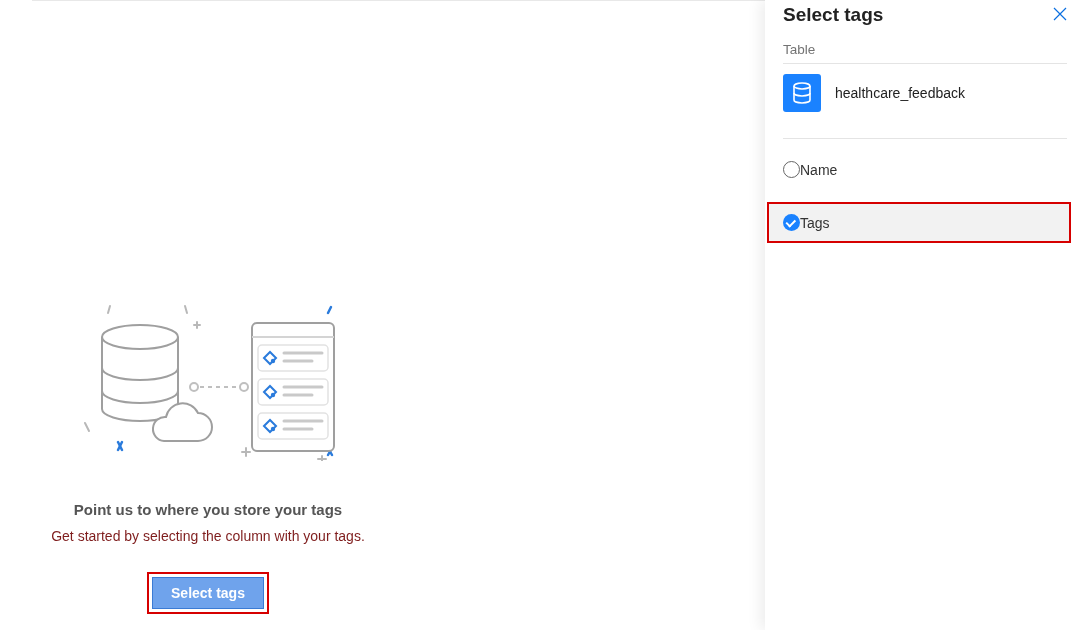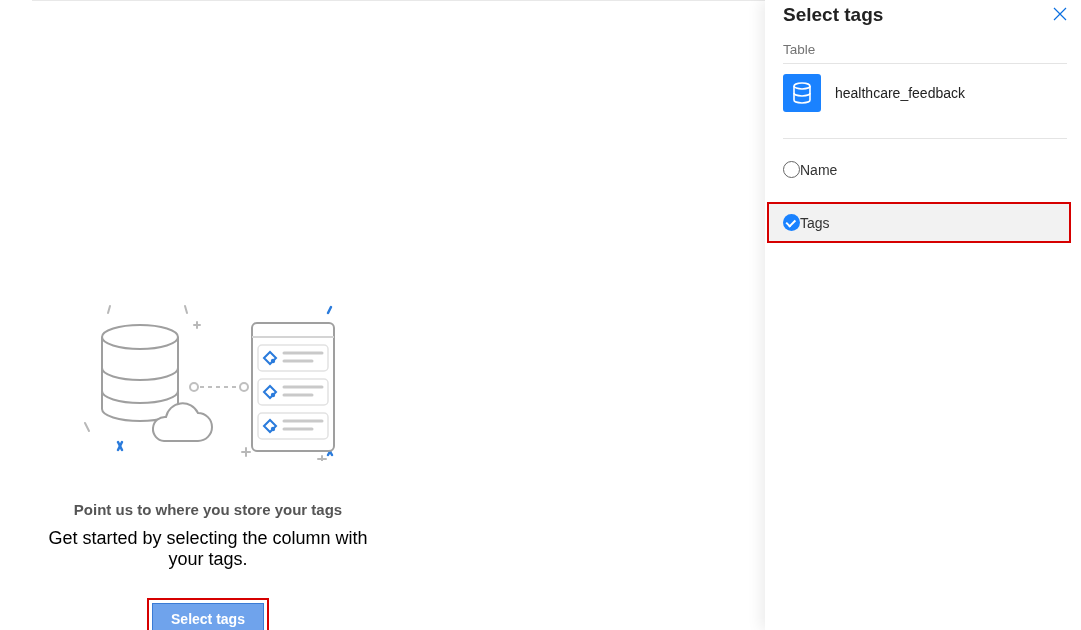--- a/index.html
+++ b/index.html
@@ -34,22 +34,22 @@
       margin: 0 auto 40px;
       position: relative;
     }
     .empty-title {
       font-size: 15px;
       font-weight: 600;
       color: #555;
       margin-bottom: 10px;
     }
     .empty-subtitle {
-      font-size: 18px;
-      color: #000000;
+      font-size: 14px;
+      color: #7f1d1d;
       margin-bottom: 28px;
     }
     .select-tags-btn-wrap {
       display: inline-block;
       border: 2px solid #d60000;
       padding: 3px;
     }
     .select-tags-btn {
       background: #6fa3ec;
       color: #fff;

